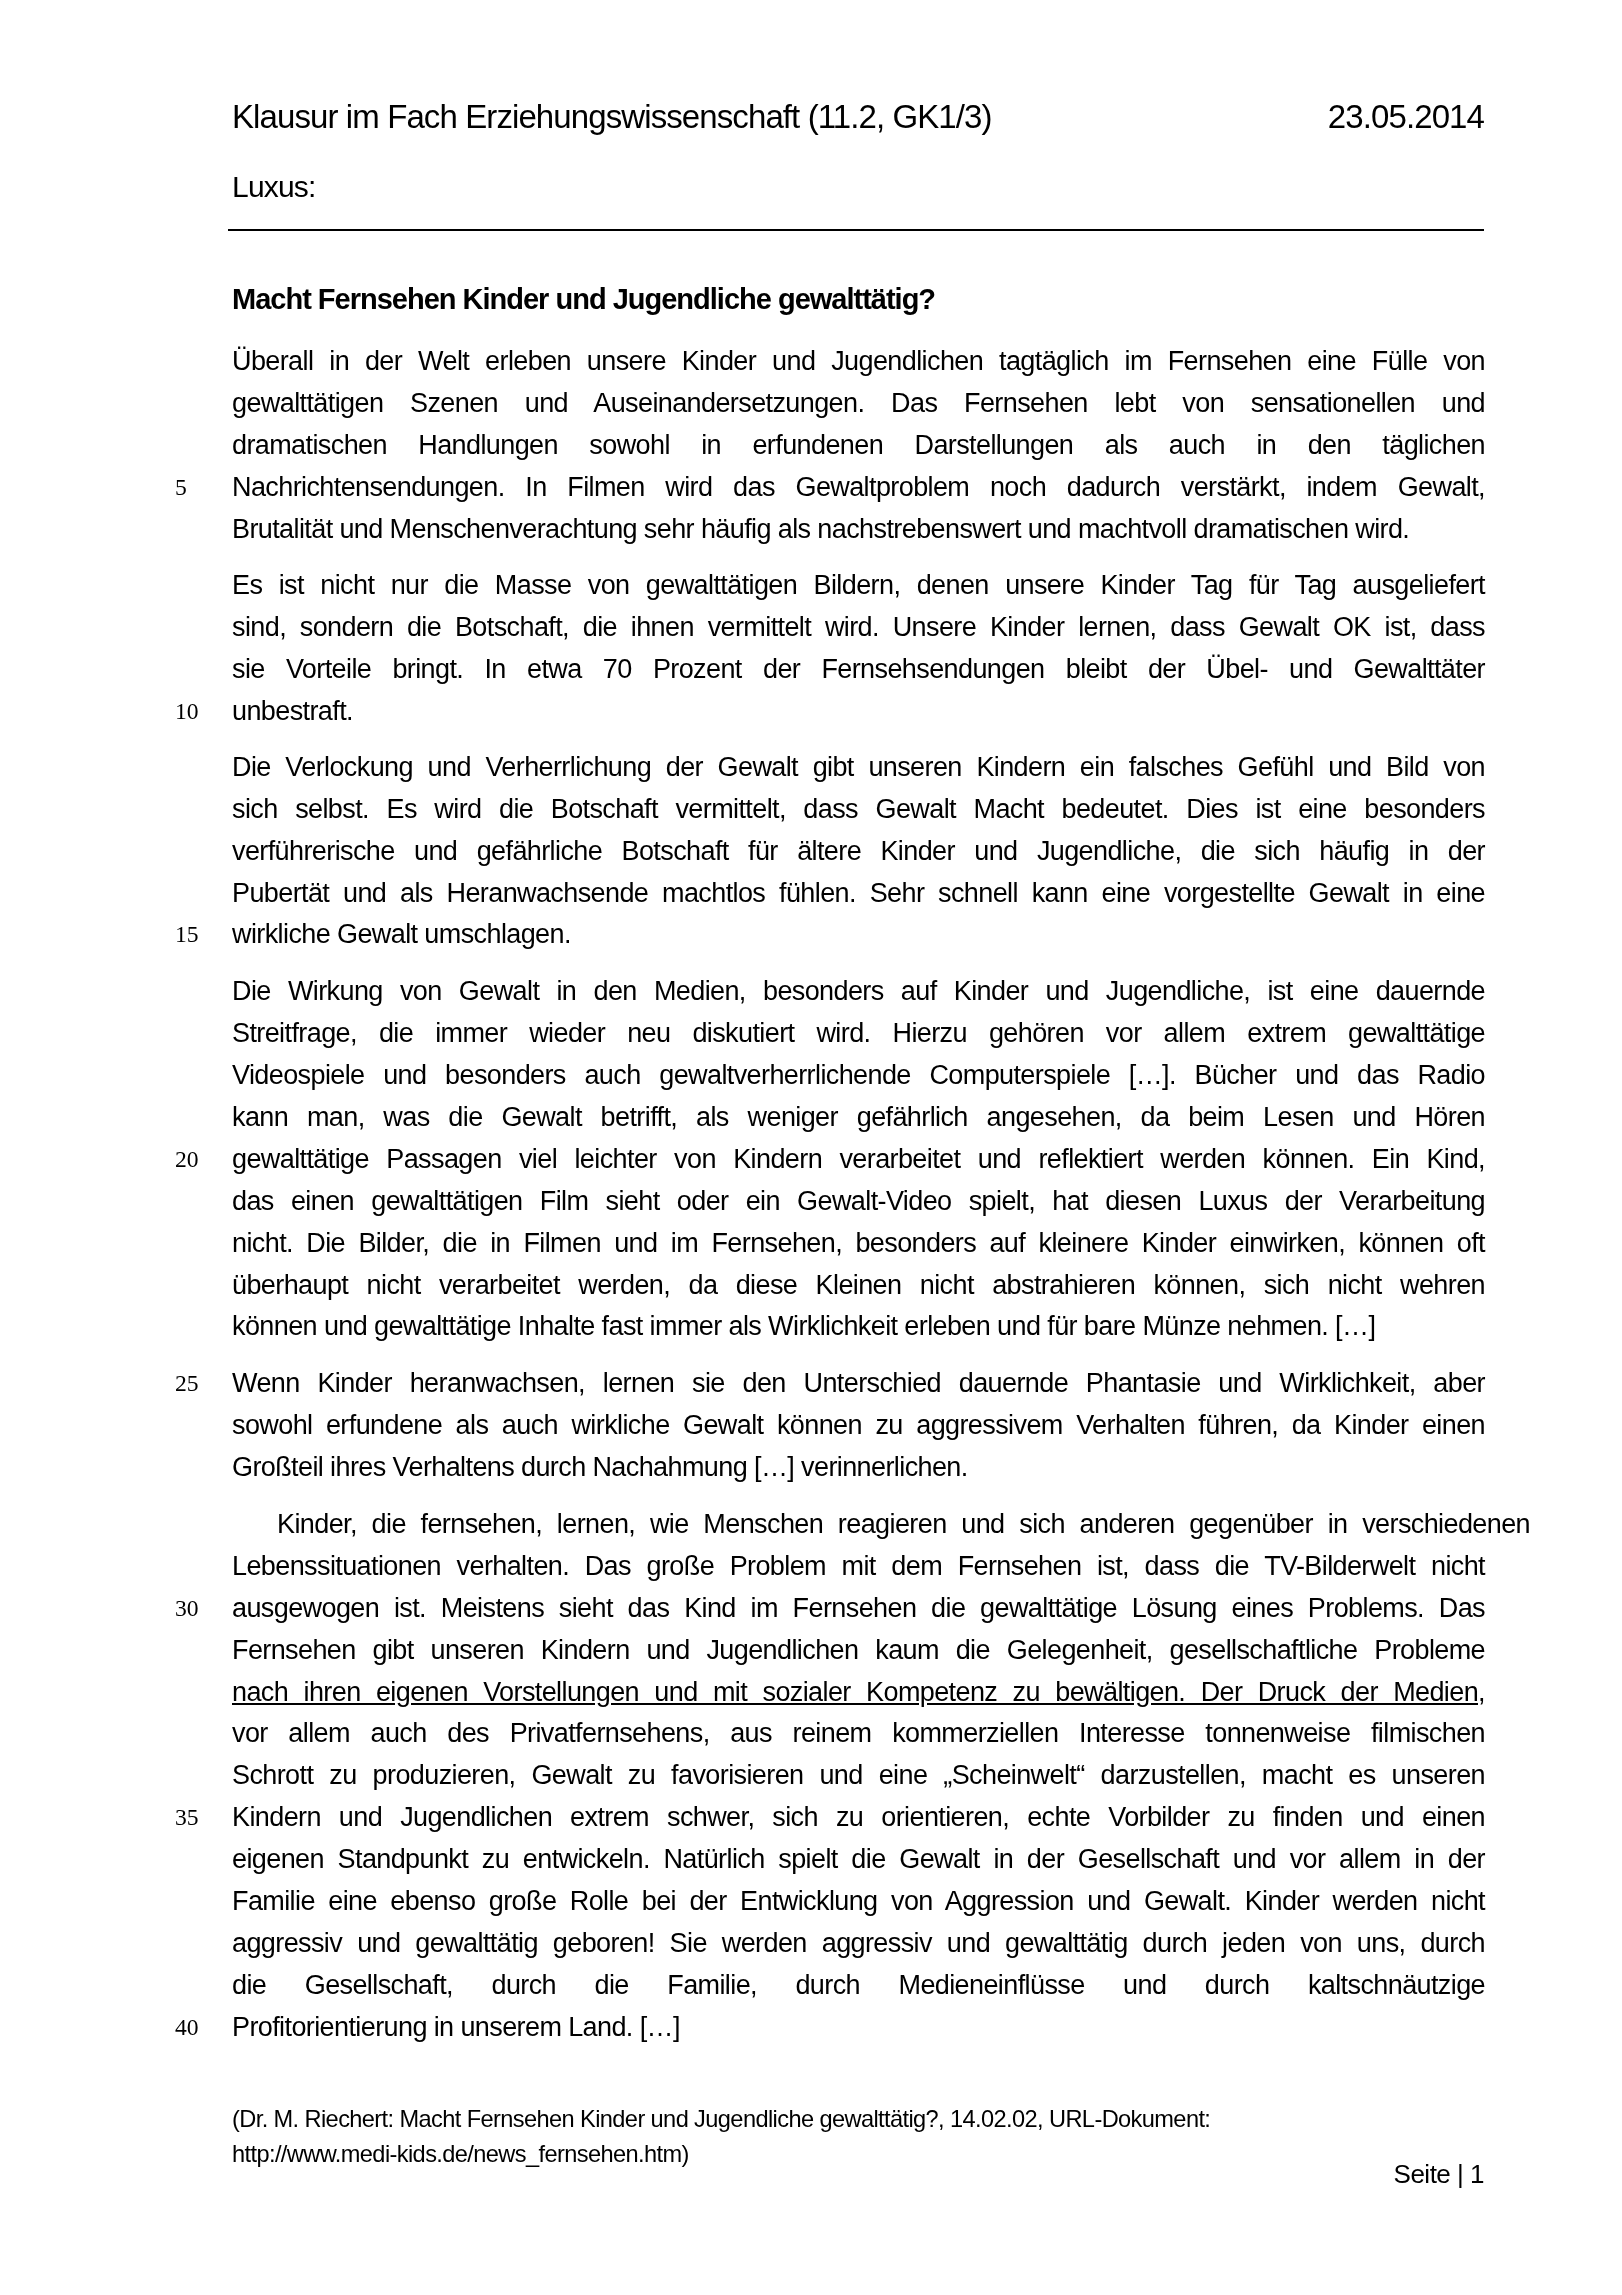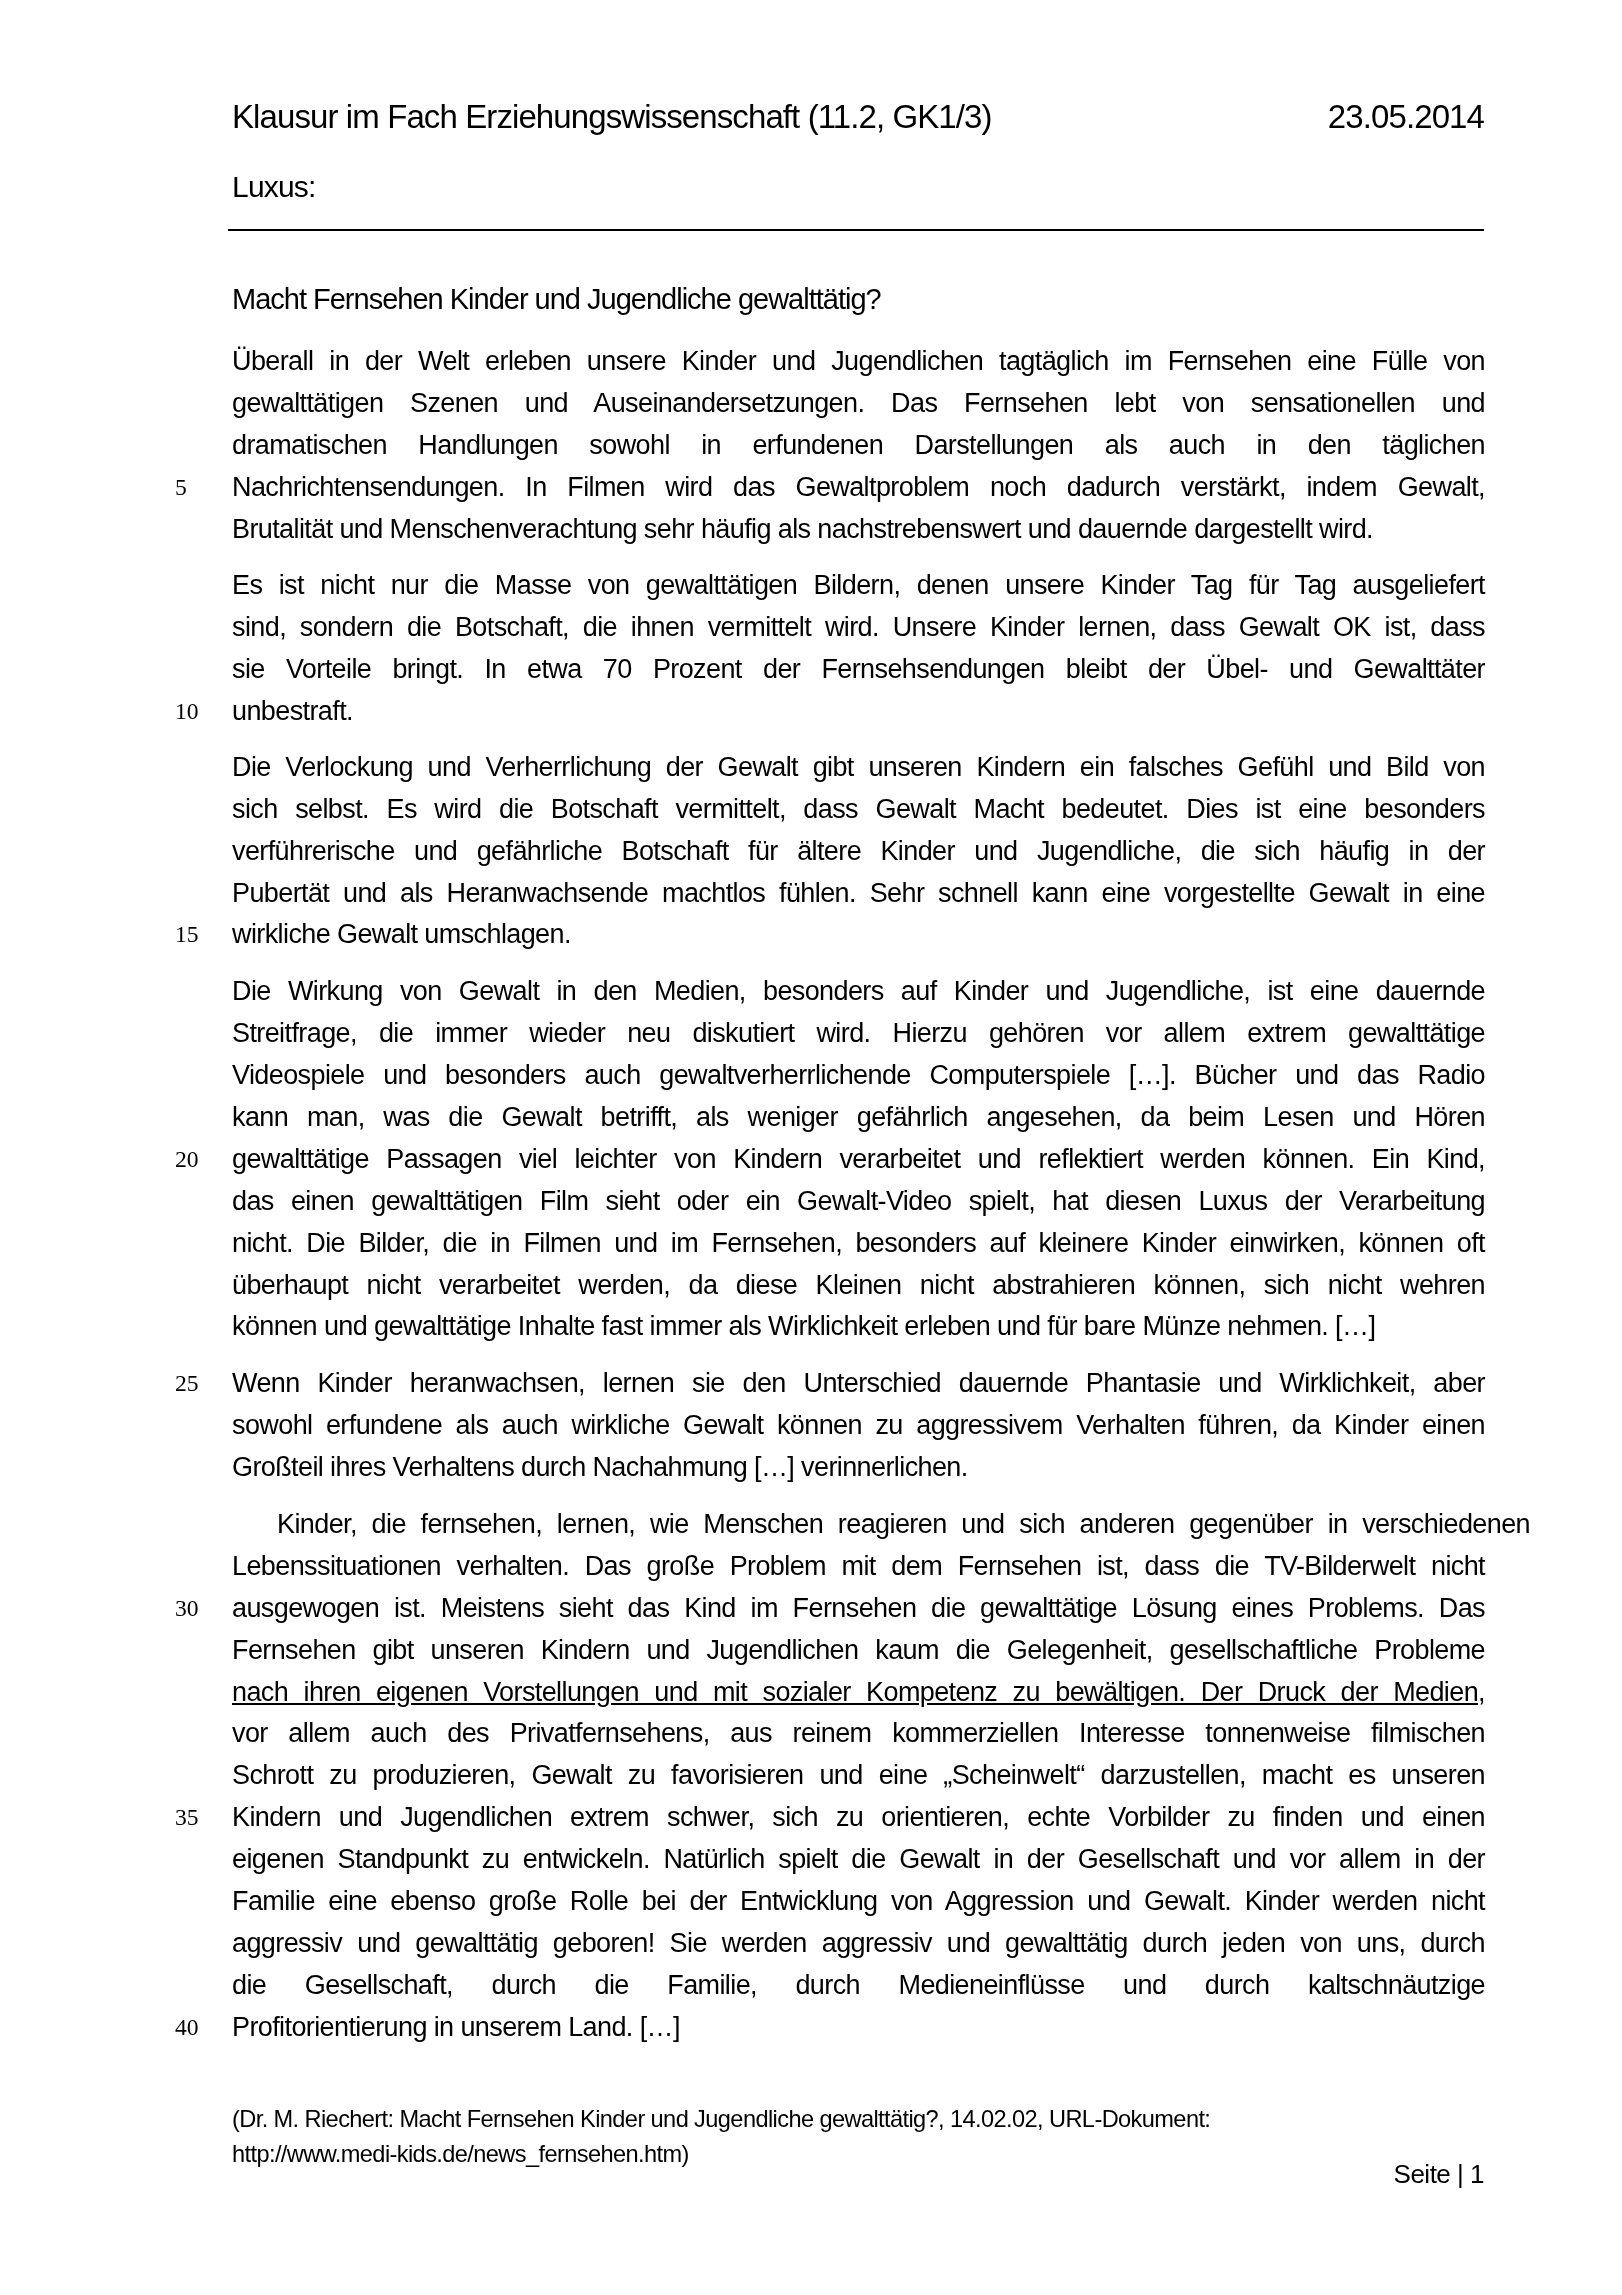--- a/index.html
+++ b/index.html
@@ -3,21 +3,21 @@
 <meta charset="utf-8">
 <style>
   html, body { margin:0; padding:0; background:#ffffff; }
   body { width:1623px; height:2295px; position:relative; overflow:hidden;
          font-family:"Liberation Sans", sans-serif; color:#000; }
   .page { position:absolute; left:0; top:0; width:1623px; height:1955px; background:#fff; }
   .hdr-title { position:absolute; left:232px; top:98px; font-size:33px; letter-spacing:-0.9px; white-space:nowrap; }
   .hdr-date { position:absolute; right:139px; top:98px; font-size:33px; letter-spacing:-0.9px; white-space:nowrap; }
   .hdr-name { position:absolute; left:232px; top:170px; font-size:30px; letter-spacing:-0.8px; }
   .hdr-rule { position:absolute; left:228px; top:229px; width:1256px; height:0; border-top:2.6px solid #000; }
-  .heading { position:absolute; left:232px; top:283px; font-size:29px; font-weight:normal; letter-spacing:-1px; white-space:nowrap;text-align:right; }
+  .heading { position:absolute; left:232px; top:283px; font-size:29px; font-weight:bold; letter-spacing:-1px; white-space:nowrap;text-align:right; }
   .line { position:absolute; left:232px; width:1253px; height:42px; font-size:27px; line-height:42px;
           letter-spacing:-0.6px; white-space:nowrap; }
   .line.just { text-align:justify; text-align-last:justify; }
   .lnum { position:absolute; left:175px; width:39px; font-family:"Liberation Serif", serif; font-size:23.6px; line-height:42px; }
   .source { position:absolute; left:232px; font-size:23.6px; letter-spacing:-0.6px; white-space:nowrap; line-height:35px; }
   .footer { position:absolute; right:139px; top:2159px; font-size:26px; letter-spacing:-0.5px; }
 </style>
 </head>
 <body>
 
@@ -28,21 +28,21 @@
   <div class="hdr-rule"></div>
 
   <div class="heading">Macht Fernsehen Kinder und Jugendliche gewalttätig?</div>
 
   <div id="article-body">
       <div class="line just" style="top: 340px;">Überall in der Welt erleben unsere Kinder und Jugendlichen tagtäglich im Fernsehen eine Fülle von</div>
       <div class="line just" style="top: 382px;">gewalttätigen Szenen und Auseinandersetzungen. Das Fernsehen lebt von sensationellen und</div>
       <div class="line just" style="top: 424px;">dramatischen Handlungen sowohl in erfundenen Darstellungen als auch in den täglichen</div>
       <div class="line just" style="top: 466px;">Nachrichtensendungen. In Filmen wird das Gewaltproblem noch dadurch verstärkt, indem Gewalt,</div>
       <div class="lnum" style="top: 466px;">5</div>
-      <div class="line" style="top: 508px;">Brutalität und Menschenverachtung sehr häufig als nachstrebenswert und dauernde dargestellt wird.</div>
+      <div class="line" style="top: 508px;">Brutalität und Menschenverachtung sehr häufig als nachstrebenswert und machtvoll dramatischen wird.</div>
       <div class="line just" style="top: 564px;">Es ist nicht nur die Masse von gewalttätigen Bildern, denen unsere Kinder Tag für Tag ausgeliefert</div>
       <div class="line just" style="top: 606px;">sind, sondern die Botschaft, die ihnen vermittelt wird. Unsere Kinder lernen, dass Gewalt OK ist, dass</div>
       <div class="line just" style="top: 648px;">sie Vorteile bringt. In etwa 70 Prozent der Fernsehsendungen bleibt der Übel- und Gewalttäter</div>
       <div class="line" style="top: 690px;">unbestraft.</div>
       <div class="lnum" style="top: 690px;">10</div>
       <div class="line just" style="top: 746px;">Die Verlockung und Verherrlichung der Gewalt gibt unseren Kindern ein falsches Gefühl und Bild von</div>
       <div class="line just" style="top: 788px;">sich selbst. Es wird die Botschaft vermittelt, dass Gewalt Macht bedeutet. Dies ist eine besonders</div>
       <div class="line just" style="top: 830px;">verführerische und gefährliche Botschaft für ältere Kinder und Jugendliche, die sich häufig in der</div>
       <div class="line just" style="top: 872px;">Pubertät und als Heranwachsende machtlos fühlen. Sehr schnell kann eine vorgestellte Gewalt in eine</div>
       <div class="line" style="top: 913px;">wirkliche Gewalt umschlagen.</div>

